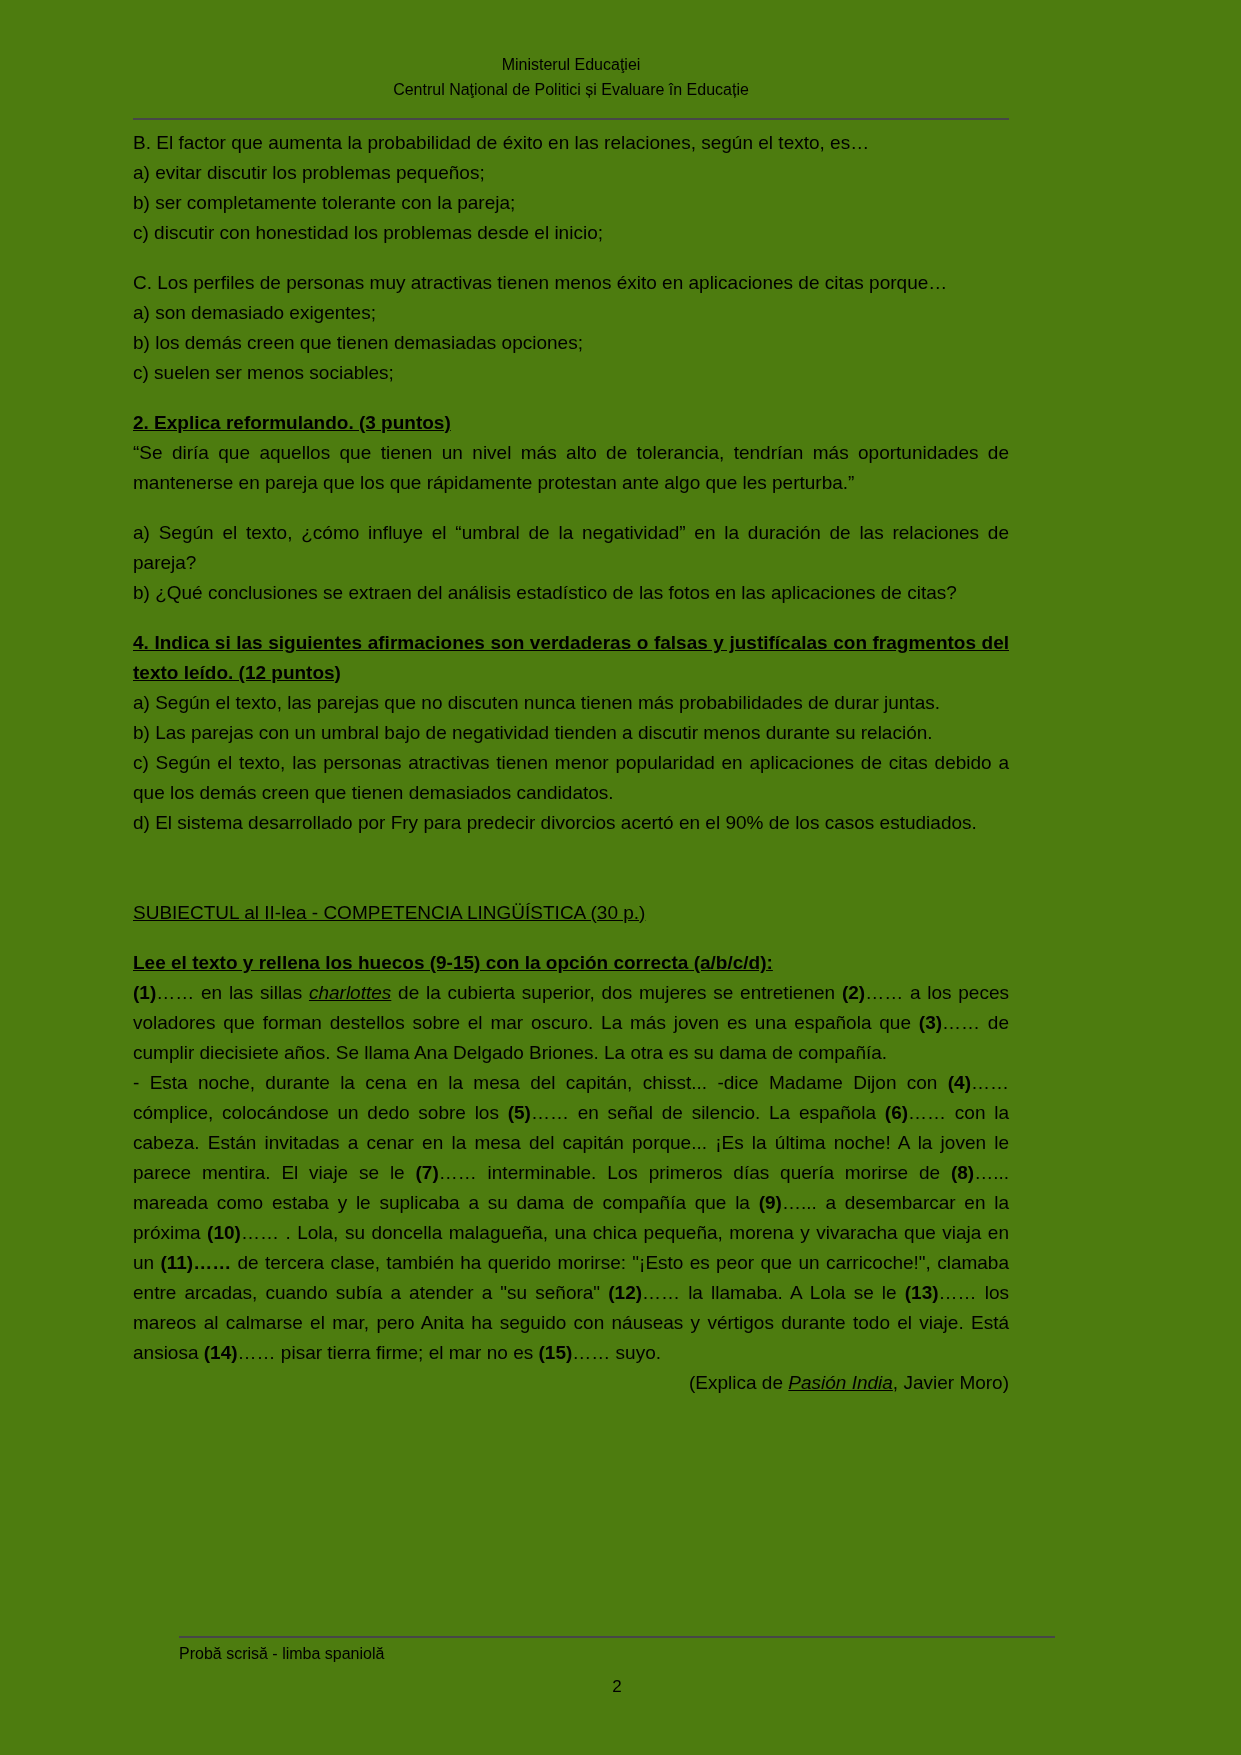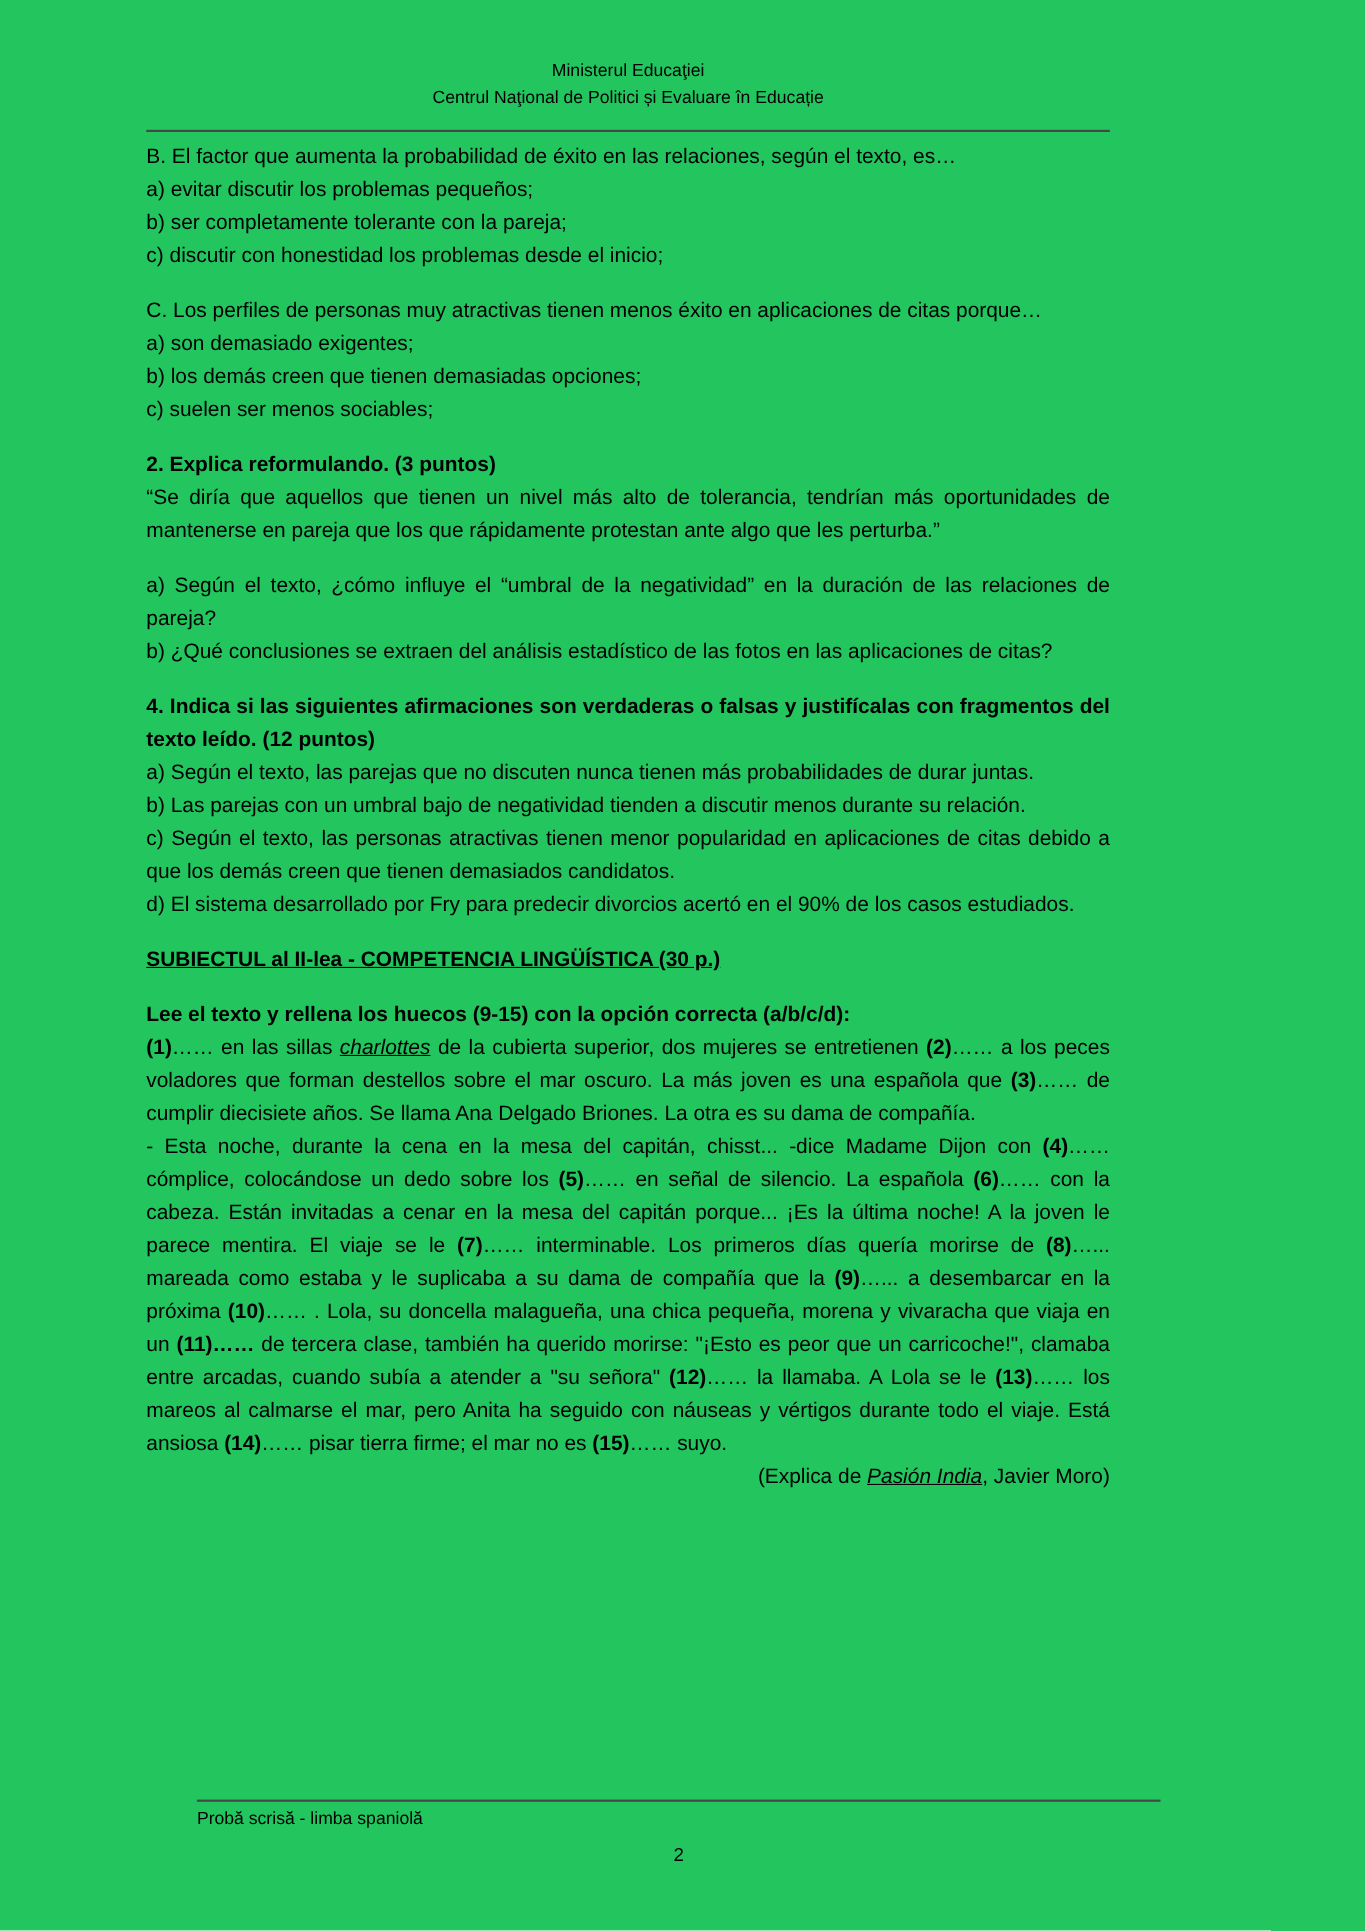--- a/index.html
+++ b/index.html
@@ -1,20 +1,20 @@
 <!DOCTYPE html>
 <html><head>
 <meta charset="utf-8">
 <style>
   html, body { margin: 0; padding: 0; background: #ffffff; }
   .page {
     position: relative;
     width: 1241px;
     height: 1755px;
-    background: #22c55e;
+    background: #4d7c0f;
     color: #000000;
     font-family: "Liberation Sans", "DejaVu Sans", sans-serif;
     font-size: 19px;
     line-height: 30px;
     overflow: hidden;
   }
   .content {
     position: absolute;
     left: 133px;
     top: 52px;
@@ -27,22 +27,22 @@
   }
   .rule {
     border-top: 2px solid #474747;
     margin-top: 16px;
     margin-bottom: 8px;
   }
   p {
     margin: 0;
     text-align: justify;
   }
-  p.bold { font-weight: bold; }
-  p.heading { font-weight: bold; text-decoration: underline; }
+  p.bold { font-weight: bold; text-decoration: underline; }
+  p.heading { font-weight: normal; text-decoration: underline; margin-top: 40px; }
   p.right { text-align: right; }
   .b { font-weight: bold; }
   .i { font-style: italic; text-decoration: underline; }
   .sp { height: 20px; }
   .doc-footer {
     position: absolute;
     left: 139px;
     top: 1636px;
     width: 876px;
     font-size: 16px;

